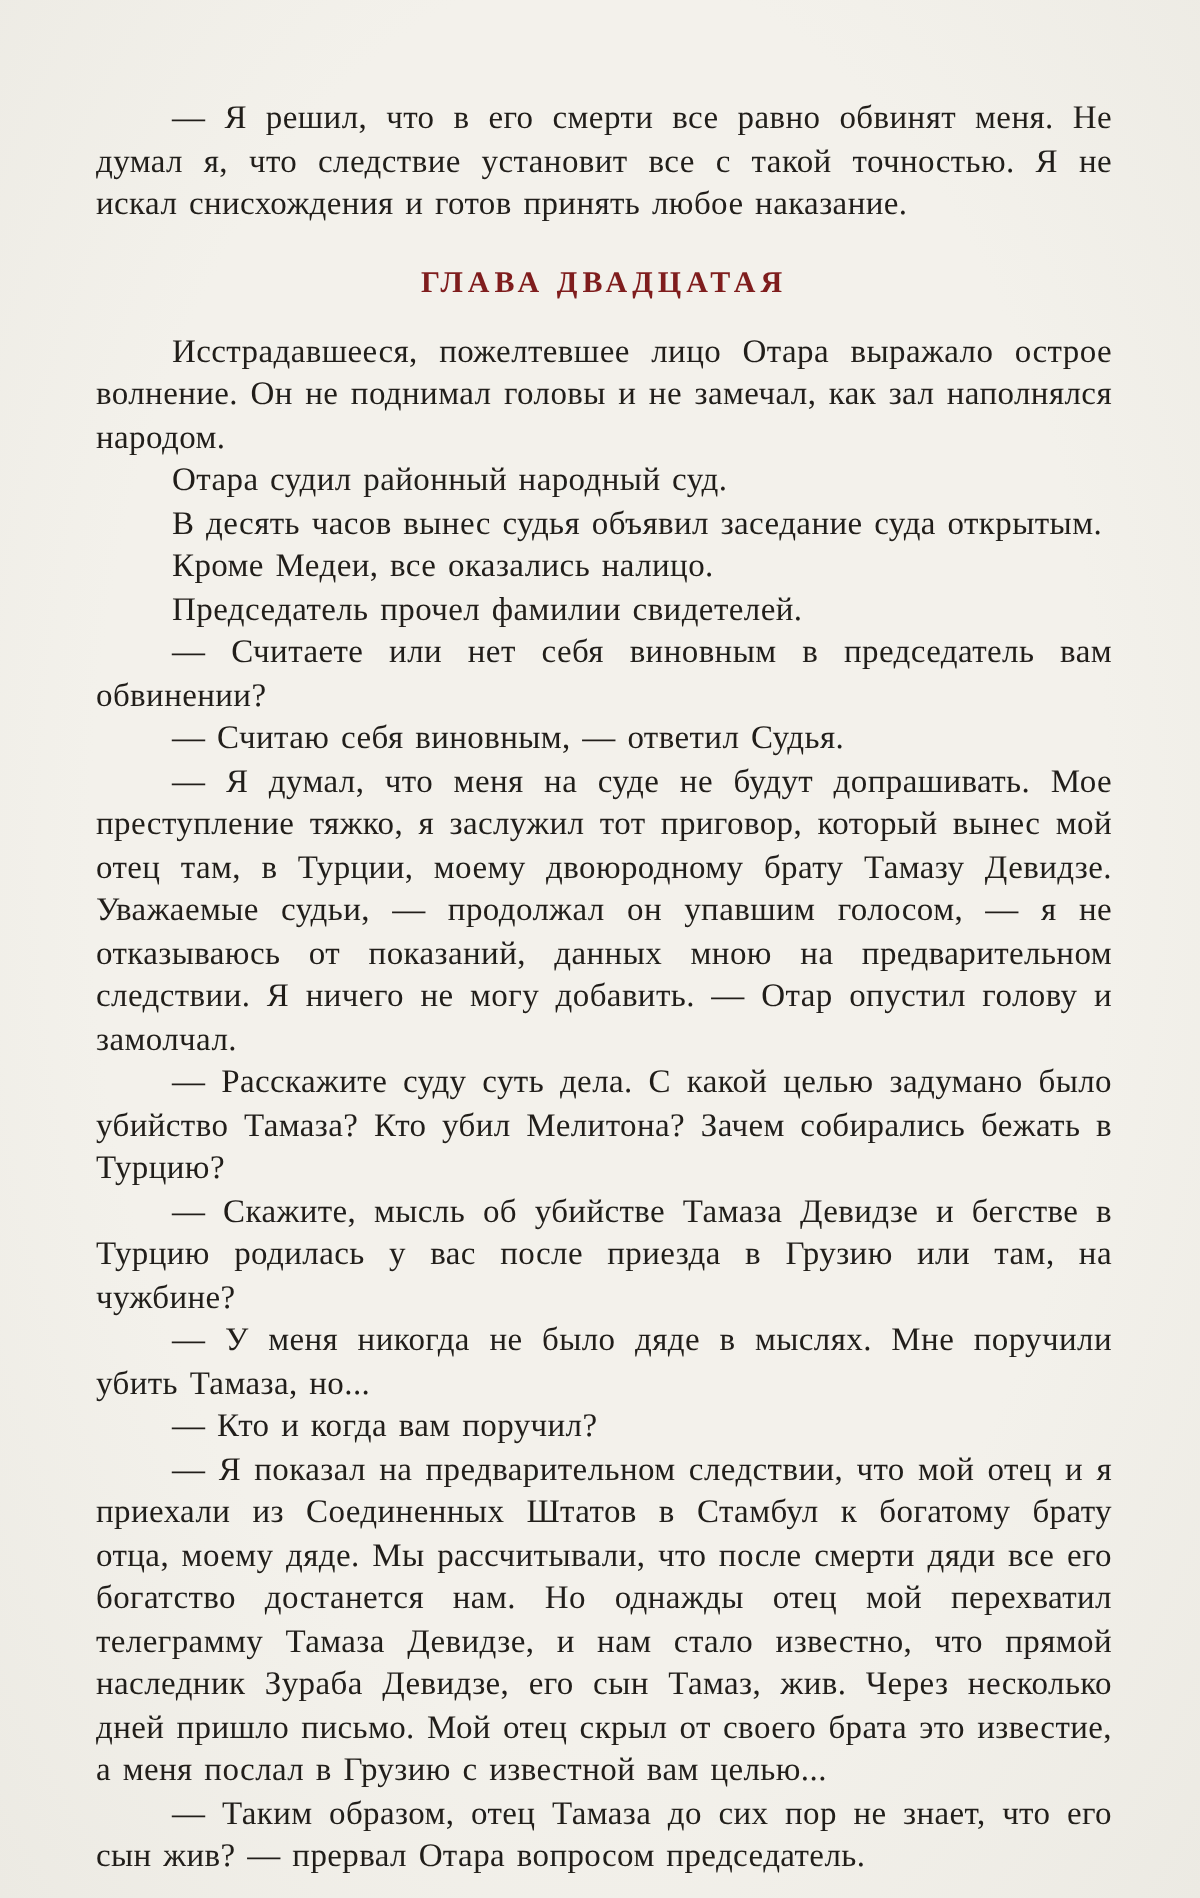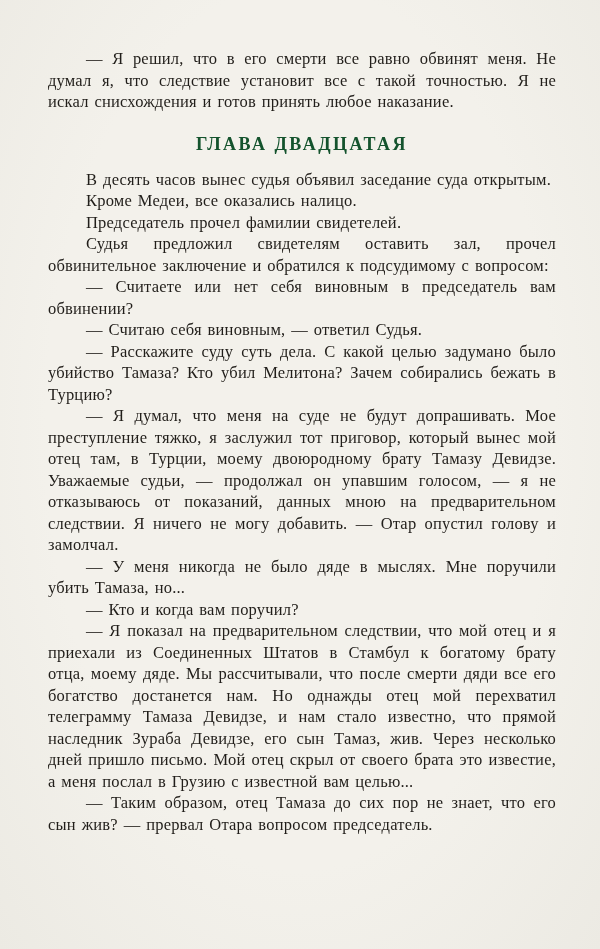--- a/index.html
+++ b/index.html
@@ -27,45 +27,47 @@
     font-size: 16.5px;
     line-height: 21.5px;
     text-align: justify;
     text-indent: 38px;
     letter-spacing: 0.2px;
     word-spacing: 1.5px;
   }
   h2.chapter-heading {
     margin: 21px 0 14px 0;
     text-align: center;
-    font-size: 18px;
+    font-size: 15px;
     font-weight: bold;
     letter-spacing: 2.5px;
     text-indent: 0;
-    color: #14532d;
+    color: #7f1d1d;
   }
 </style>
 </head>
 <body>
 
 <div class="page">
   <div class="text-block">
       <p class="para">— Я решил, что в его смерти все равно обвинят меня. Не думал я, что следствие установит все с такой точностью. Я не искал снисхождения и готов принять любое наказание.</p>
     </div>
 
   <h2 class="chapter-heading">ГЛАВА ДВАДЦАТАЯ</h2>
 
   <div class="text-block">
+      <p class="para">Исстрадавшееся, пожелтевшее лицо Отара выражало острое волнение. Он не поднимал головы и не замечал, как зал наполнялся народом.</p>
+      <p class="para">Отара судил районный народный суд.</p>
       <p class="para">В десять часов вынес судья объявил заседание суда открытым.</p>
       <p class="para">Кроме Медеи, все оказались налицо.</p>
       <p class="para">Председатель прочел фамилии свидетелей.</p>
-      <p class="para">Судья предложил свидетелям оставить зал, прочел обвинительное заключение и обратился к подсудимому с вопросом:</p>
       <p class="para">— Считаете или нет себя виновным в председатель вам обвинении?</p>
       <p class="para">— Считаю себя виновным, — ответил Судья.</p>
+      <p class="para">— Я думал, что меня на суде не будут допрашивать. Мое преступление тяжко, я заслужил тот приговор, который вынес мой отец там, в Турции, моему двоюродному брату Тамазу Девидзе. Уважаемые судьи, — продолжал он упавшим голосом, — я не отказываюсь от показаний, данных мною на предварительном следствии. Я ничего не могу добавить. — Отар опустил голову и замолчал.</p>
       <p class="para">— Расскажите суду суть дела. С какой целью задумано было убийство Тамаза? Кто убил Мелитона? Зачем собирались бежать в Турцию?</p>
-      <p class="para">— Я думал, что меня на суде не будут допрашивать. Мое преступление тяжко, я заслужил тот приговор, который вынес мой отец там, в Турции, моему двоюродному брату Тамазу Девидзе. Уважаемые судьи, — продолжал он упавшим голосом, — я не отказываюсь от показаний, данных мною на предварительном следствии. Я ничего не могу добавить. — Отар опустил голову и замолчал.</p>
+      <p class="para">— Скажите, мысль об убийстве Тамаза Девидзе и бегстве в Турцию родилась у вас после приезда в Грузию или там, на чужбине?</p>
       <p class="para">— У меня никогда не было дяде в мыслях. Мне поручили убить Тамаза, но...</p>
       <p class="para">— Кто и когда вам поручил?</p>
       <p class="para">— Я показал на предварительном следствии, что мой отец и я приехали из Соединенных Штатов в Стамбул к богатому брату отца, моему дяде. Мы рассчитывали, что после смерти дяди все его богатство достанется нам. Но однажды отец мой перехватил телеграмму Тамаза Девидзе, и нам стало известно, что прямой наследник Зураба Девидзе, его сын Тамаз, жив. Через несколько дней пришло письмо. Мой отец скрыл от своего брата это известие, а меня послал в Грузию с известной вам целью...</p>
       <p class="para">— Таким образом, отец Тамаза до сих пор не знает, что его сын жив? — прервал Отара вопросом председатель.</p>
     </div>
 
 </div>
 
 </body></html>

